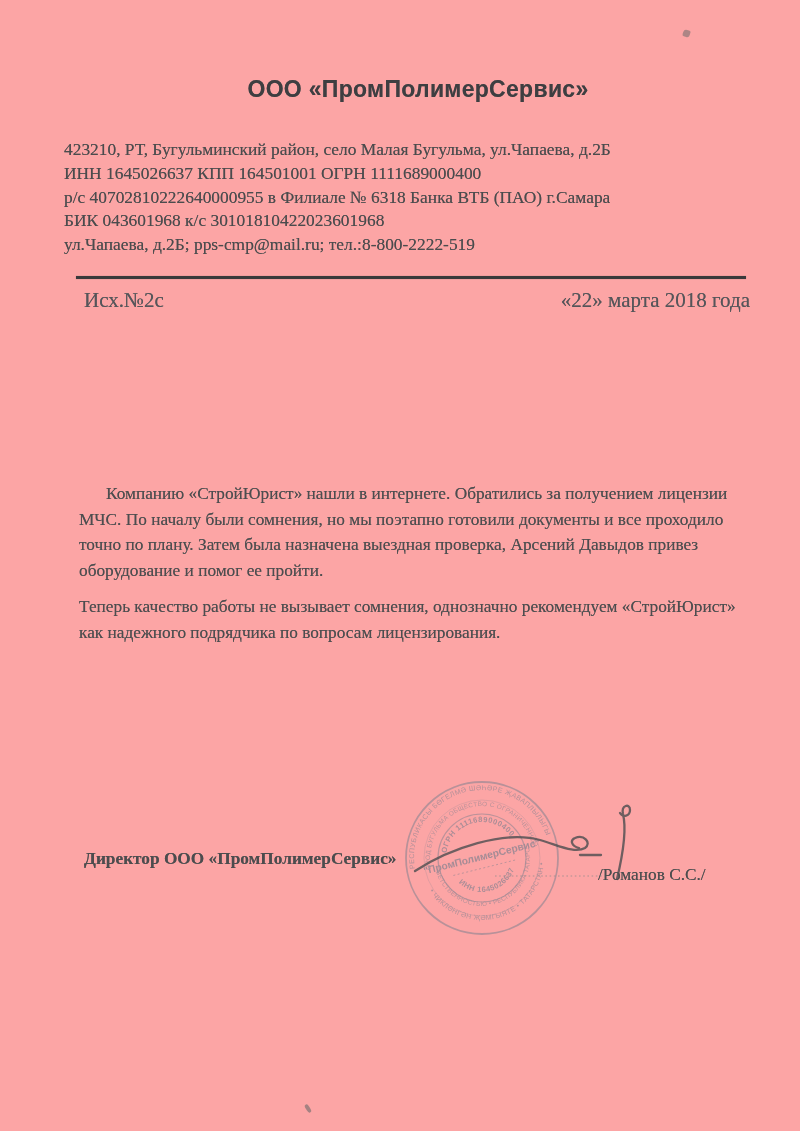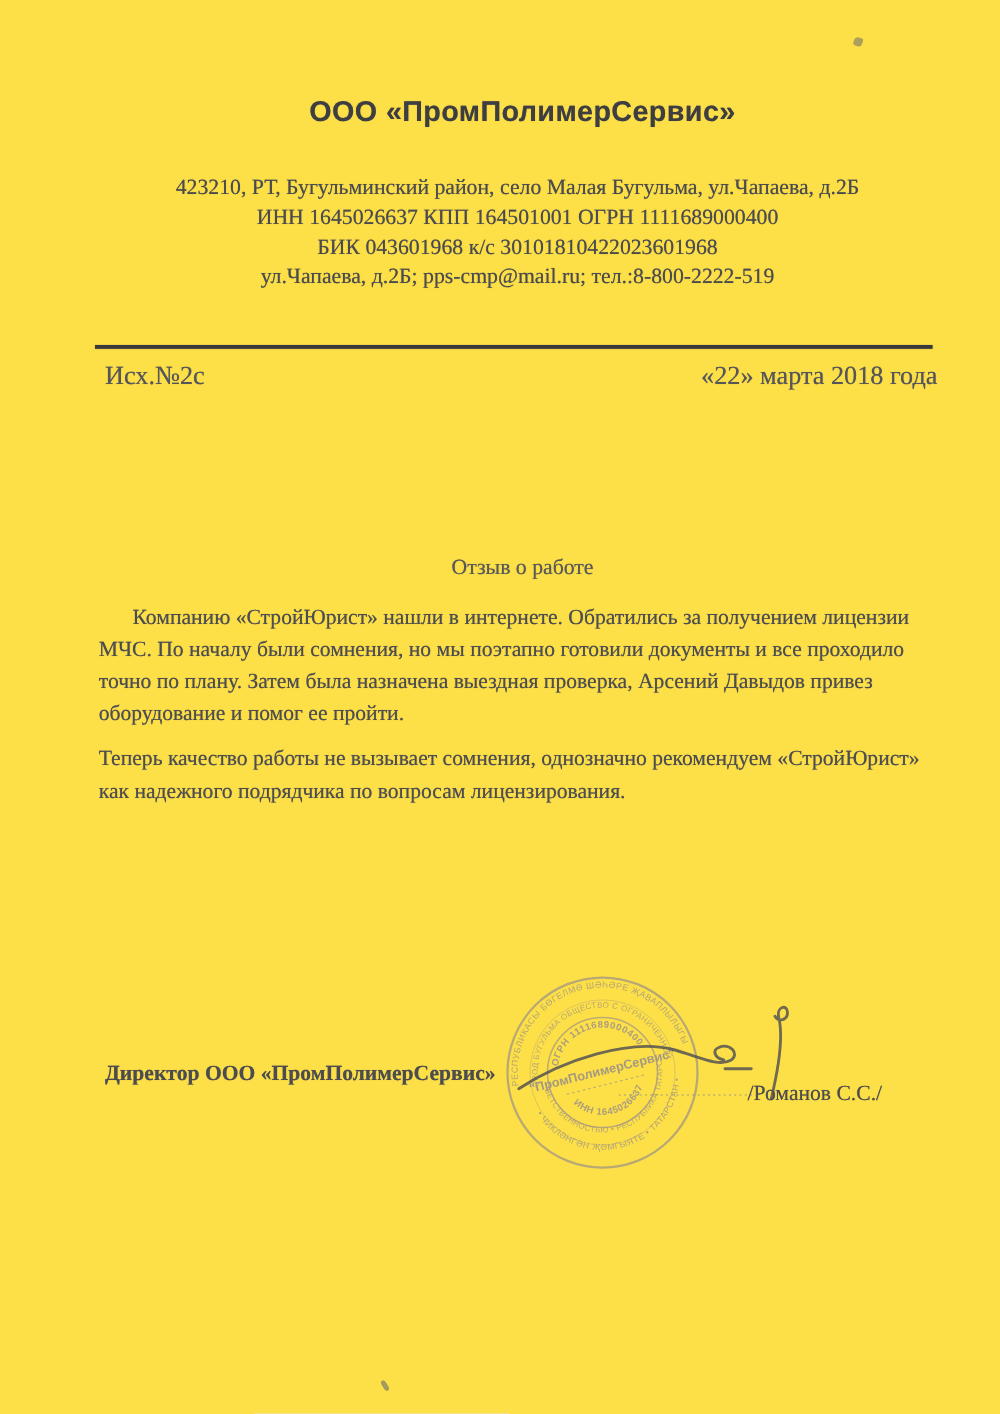--- a/index.html
+++ b/index.html
@@ -1,36 +1,36 @@
 <!DOCTYPE html>
 <html><head>
 <meta charset="utf-8">
 <style>
   html,body{margin:0;padding:0;background:#e8e8e8;}
   .page{
     position:relative;
     width:800px;height:1131px;
     margin:0 auto;
-    background:#fde047;
+    background:#fca5a5;
     overflow:hidden;
     font-family:"Liberation Serif", serif;
     color:#4e4e4e;
   }
   .scan-text{ text-shadow:0 0 .6px rgba(90,90,90,.75); }
 
   .title{
     position:absolute; left:84px; top:76px; width:668px;
     margin:0; text-align:center;
     font-family:"Liberation Sans", sans-serif;
     font-weight:700; font-size:23px; letter-spacing:.3px;
     color:#3e3e41;
   }
   .addr{
     position:absolute; left:64px; top:138px; width:700px;
-    text-align:center; font-size:17.4px; line-height:23.8px;
+    font-size:17.4px; line-height:23.8px;
     color:#4b4b4d;
   }
   .rule{
     position:absolute; left:76px; top:276px; width:670px; height:3px;
     background:#39393b; box-shadow:0 0 .8px rgba(60,60,60,.8);
   }
   .refrow{
     position:absolute; left:84px; top:288px; width:666px;
     display:flex; justify-content:space-between;
     font-size:21px; color:#55555a;
@@ -65,32 +65,32 @@
 <div class="page">
 
   <div class="speck s1"></div>
   <div class="speck s2"></div>
 
   <h1 class="title scan-text">ООО «ПромПолимерСервис»</h1>
 
   <div class="addr scan-text">
     <div>423210, РТ, Бугульминский район, село Малая Бугульма, ул.Чапаева, д.2Б</div>
     <div>ИНН 1645026637 КПП 164501001 ОГРН 1111689000400</div>
+    <div>р/с 40702810222640000955 в Филиале № 6318 Банка ВТБ (ПАО) г.Самара</div>
     <div>БИК 043601968 к/с 30101810422023601968</div>
     <div>ул.Чапаева, д.2Б; pps-cmp@mail.ru; тел.:8-800-2222-519</div>
   </div>
 
   <div class="rule"></div>
 
   <div class="refrow scan-text">
     <span>Исх.№2с</span>
     <span>«22» марта 2018 года</span>
   </div>
 
-  <div class="subject scan-text">Отзыв о работе</div>
 
   <p class="para p2 scan-text">Теперь качество работы не вызывает сомнения, однозначно рекомендуем «СтройЮрист» как надежного подрядчика по вопросам лицензирования.</p>
   <p class="para p1 scan-text">Компанию «СтройЮрист» нашли в интернете. Обратились за получением лицензии МЧС. По началу были сомнения, но мы поэтапно готовили документы и все проходило точно по плану. Затем была назначена выездная проверка, Арсений Давыдов привез оборудование и помог ее пройти.</p>
 
   <div class="sig-role scan-text">Директор ООО «ПромПолимерСервис»</div>
   <div class="sig-name scan-text">/Романов С.С./</div>
 
   <svg class="stamp-svg" viewBox="0 0 160 160" aria-hidden="true">
     <defs>
       <path id="oTop" d="M 12,80 A 68,68 0 1 1 148,80" fill="none"></path>

